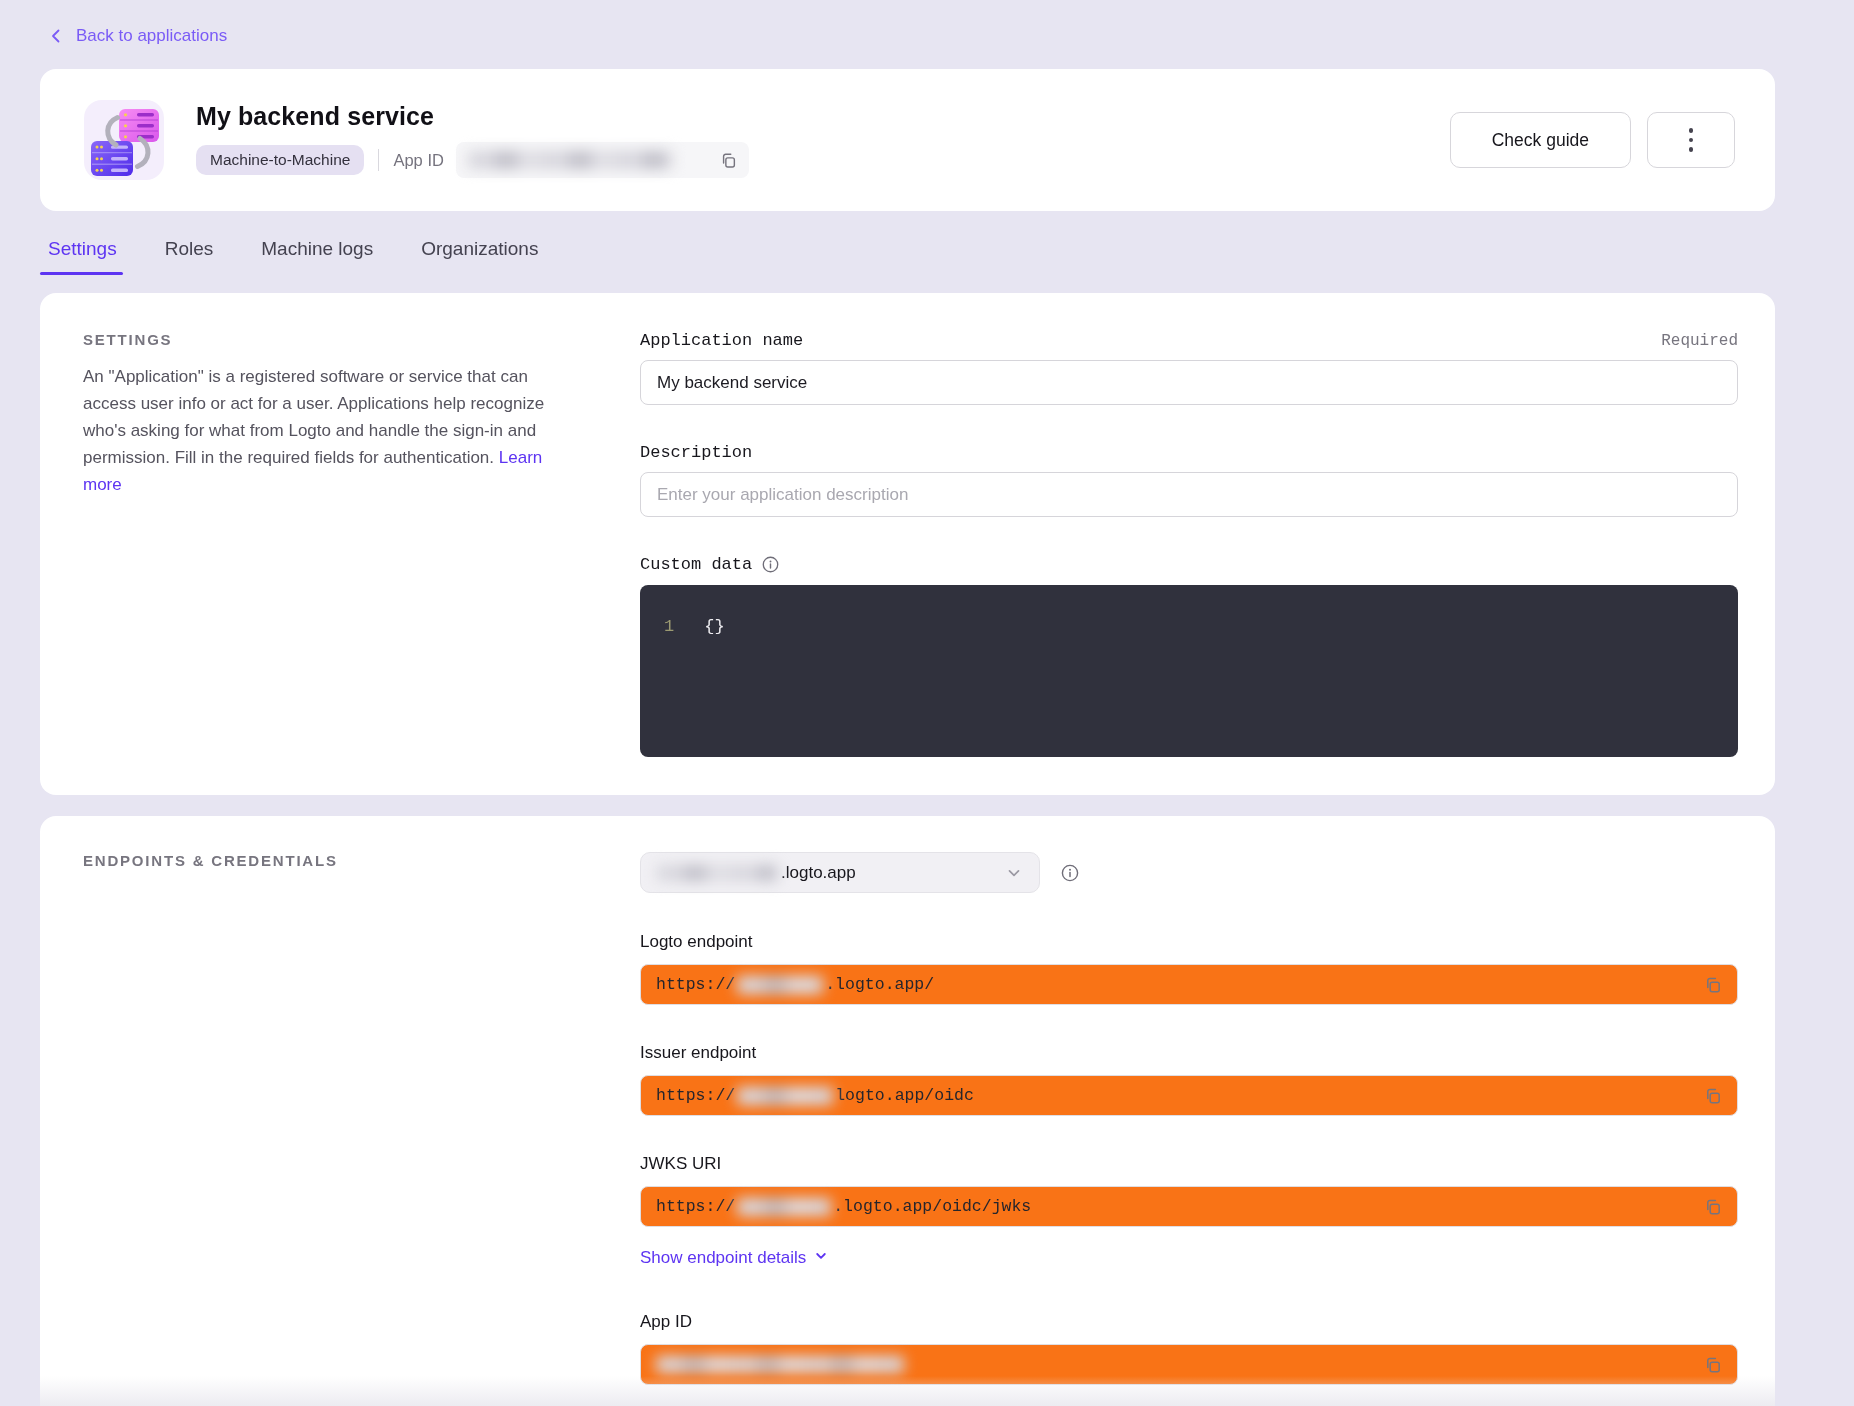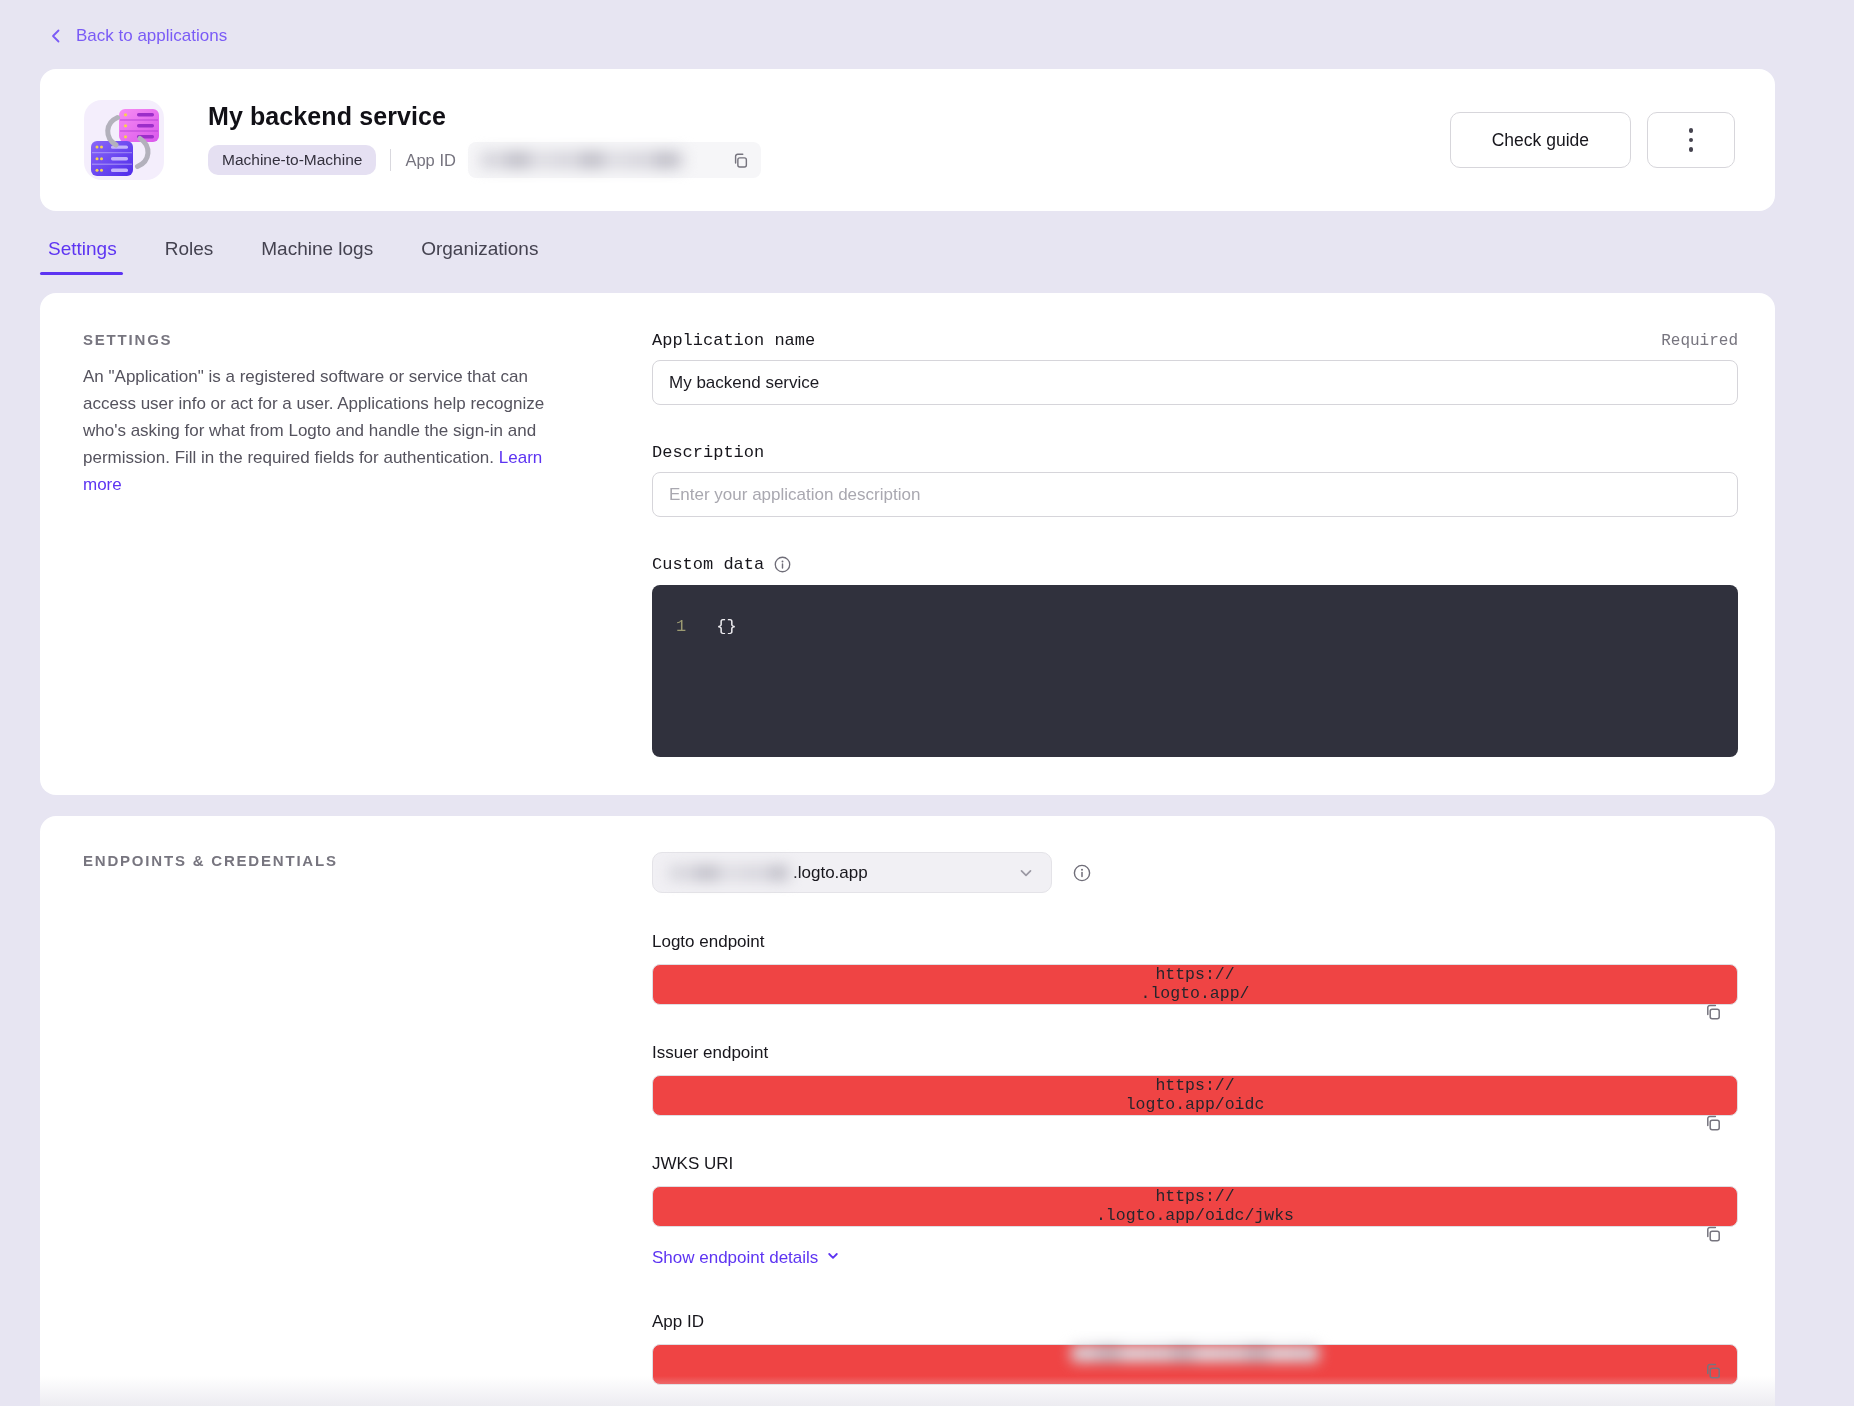--- a/index.html
+++ b/index.html
@@ -6,21 +6,21 @@
   html,body { width:1854px; height:1406px; overflow:hidden; }
   body { background:#e7e5f2; font-family:"Liberation Sans",sans-serif; color:#1c1b22; }
   .page { width:1854px; height:1406px; padding:26px 79px 0 40px; position:relative; }
 
   
   .back-link { display:inline-flex; align-items:center; gap:12px; margin-left:8px;
     color:#7a5bf6; font-size:17px; font-weight:500; cursor:pointer; text-decoration:none; }
   .back-link svg { display:block; }
 
   
-  .card { background:#fff; border-radius:16px;gap:12px; }
+  .card { background:#fff; border-radius:16px; }
 
   
   .header-card { margin-top:21px; height:142px; display:flex; align-items:center; padding:0 40px 0 44px; }
   .app-icon { width:80px; height:80px; border-radius:18px; background:#f4eefc; flex:none; }
   .head-info { margin-left:32px; }
   .app-title { font-size:25px; font-weight:700; color:#111016; letter-spacing:.1px; }
   .meta-row { display:flex; align-items:center; margin-top:11px; }
   .type-badge { background:#e5e0f2; color:#33303d; font-size:15.5px; font-weight:500;
     padding:6px 14px; border-radius:10px; line-height:1.2; }
   .meta-divider { width:1px; height:22px; background:#d9d8de; margin:0 14px; }
@@ -71,23 +71,23 @@
   .code-line { display:flex; gap:30px; line-height:22px; }
   .line-no { color:#9b9a72; }
   .code-text { color:#edecf0; }
 
   
   .select-row { display:flex; align-items:center; gap:20px; margin-bottom:39px; }
   .domain-select { width:400px; height:41px; background:#f1f0f4; border:1px solid #e4e3e8; border-radius:10px;
     display:flex; align-items:center; padding:0 16px; font-size:17px; color:#17161c; cursor:pointer; }
   .domain-select .chev { margin-left:auto; color:#9b99a3; display:flex; }
   .info-icon { color:#6f6d78; display:flex; cursor:pointer; }
-  .readonly-field { margin-top:12px; height:41px; background:#ef4444; border:1px solid #dfdee3; border-radius:8px;
+  .readonly-field { margin-top:12px; height:41px; background:#f97316; border:1px solid #dfdee3; border-radius:8px;
     display:flex; align-items:center; padding:0 15px;
-    font-family:"Liberation Mono","DejaVu Sans Mono",monospace; font-size:16.5px; color:#26252c;flex-direction:column; }
+    font-family:"Liberation Mono","DejaVu Sans Mono",monospace; font-size:16.5px; color:#26252c; }
   .copy-btn { margin-left:auto; color:#76747e; display:flex; cursor:pointer; background:none; border:none; padding:0; }
   .show-details { display:inline-flex; align-items:center; gap:8px; margin-top:21px;
     color:#5d34f2; font-size:17px; font-weight:500; cursor:pointer; text-decoration:none; }
   .appid-group { margin-top:44px; }
 
   .bottom-fade { position:absolute; left:40px; right:79px; bottom:0; height:30px; pointer-events:none;
     background:linear-gradient(180deg, rgba(238,237,242,0), rgba(233,232,238,.85)); }
 </style>
 </head>
 <body>

